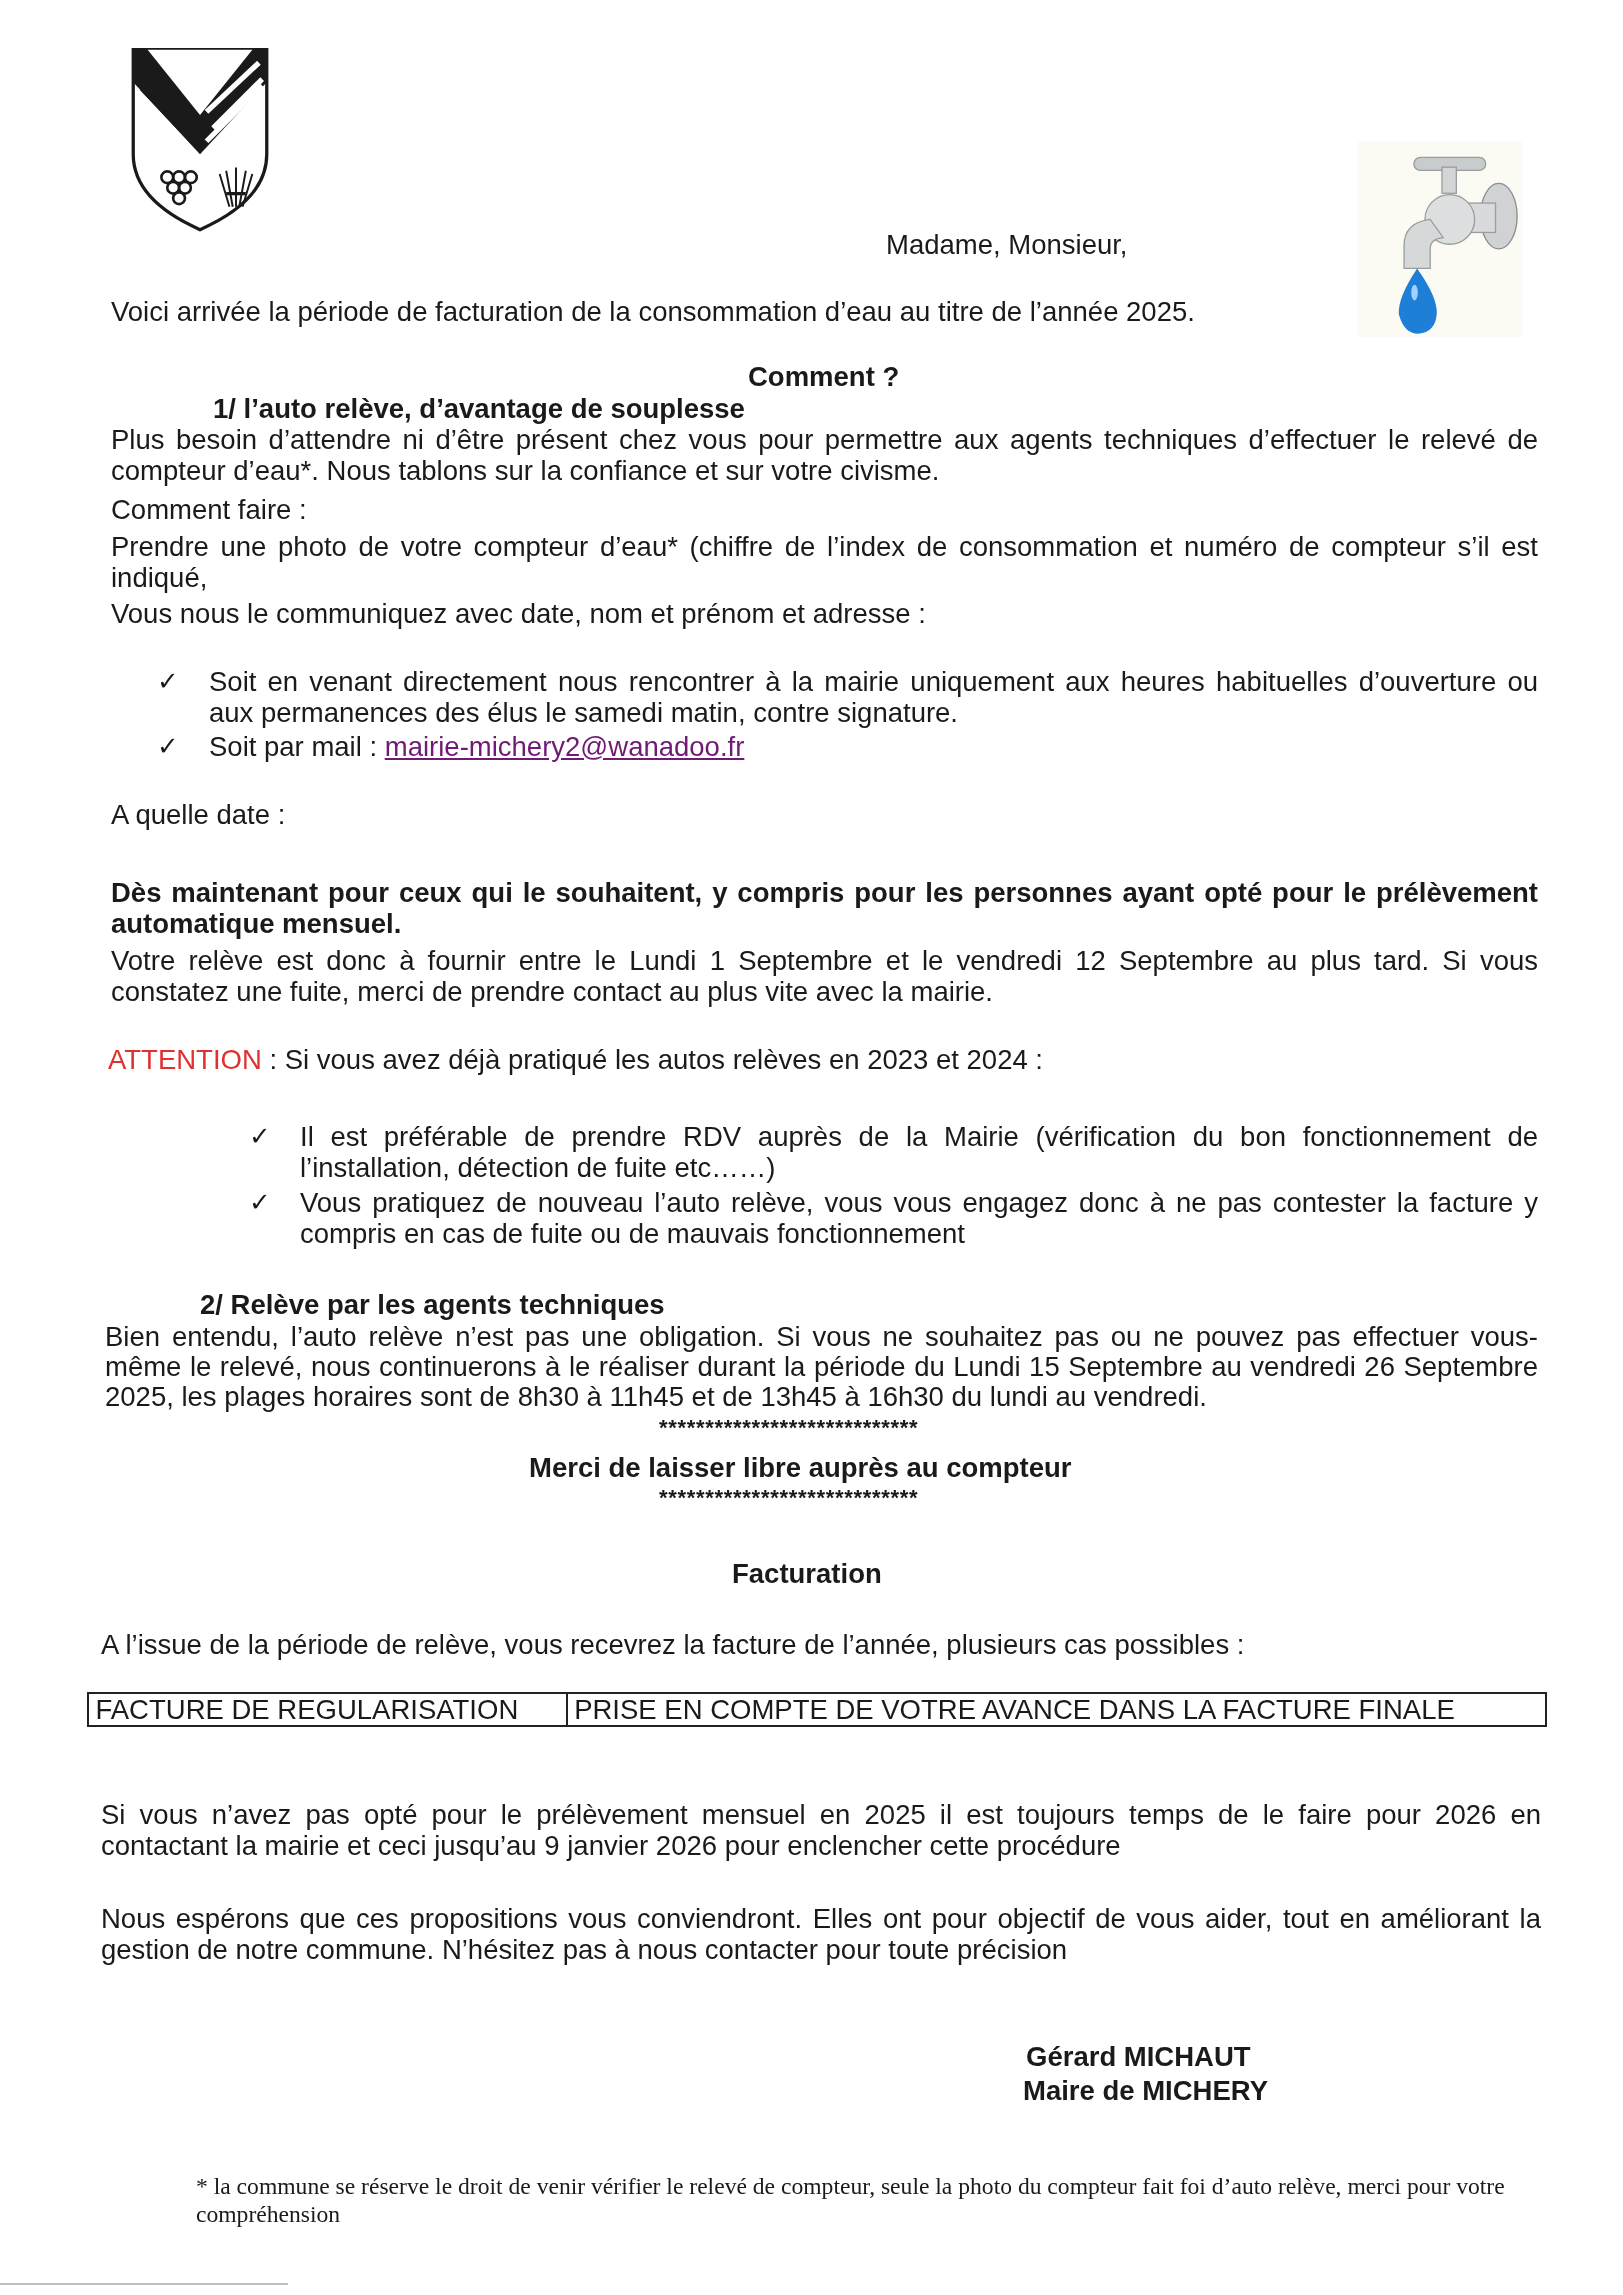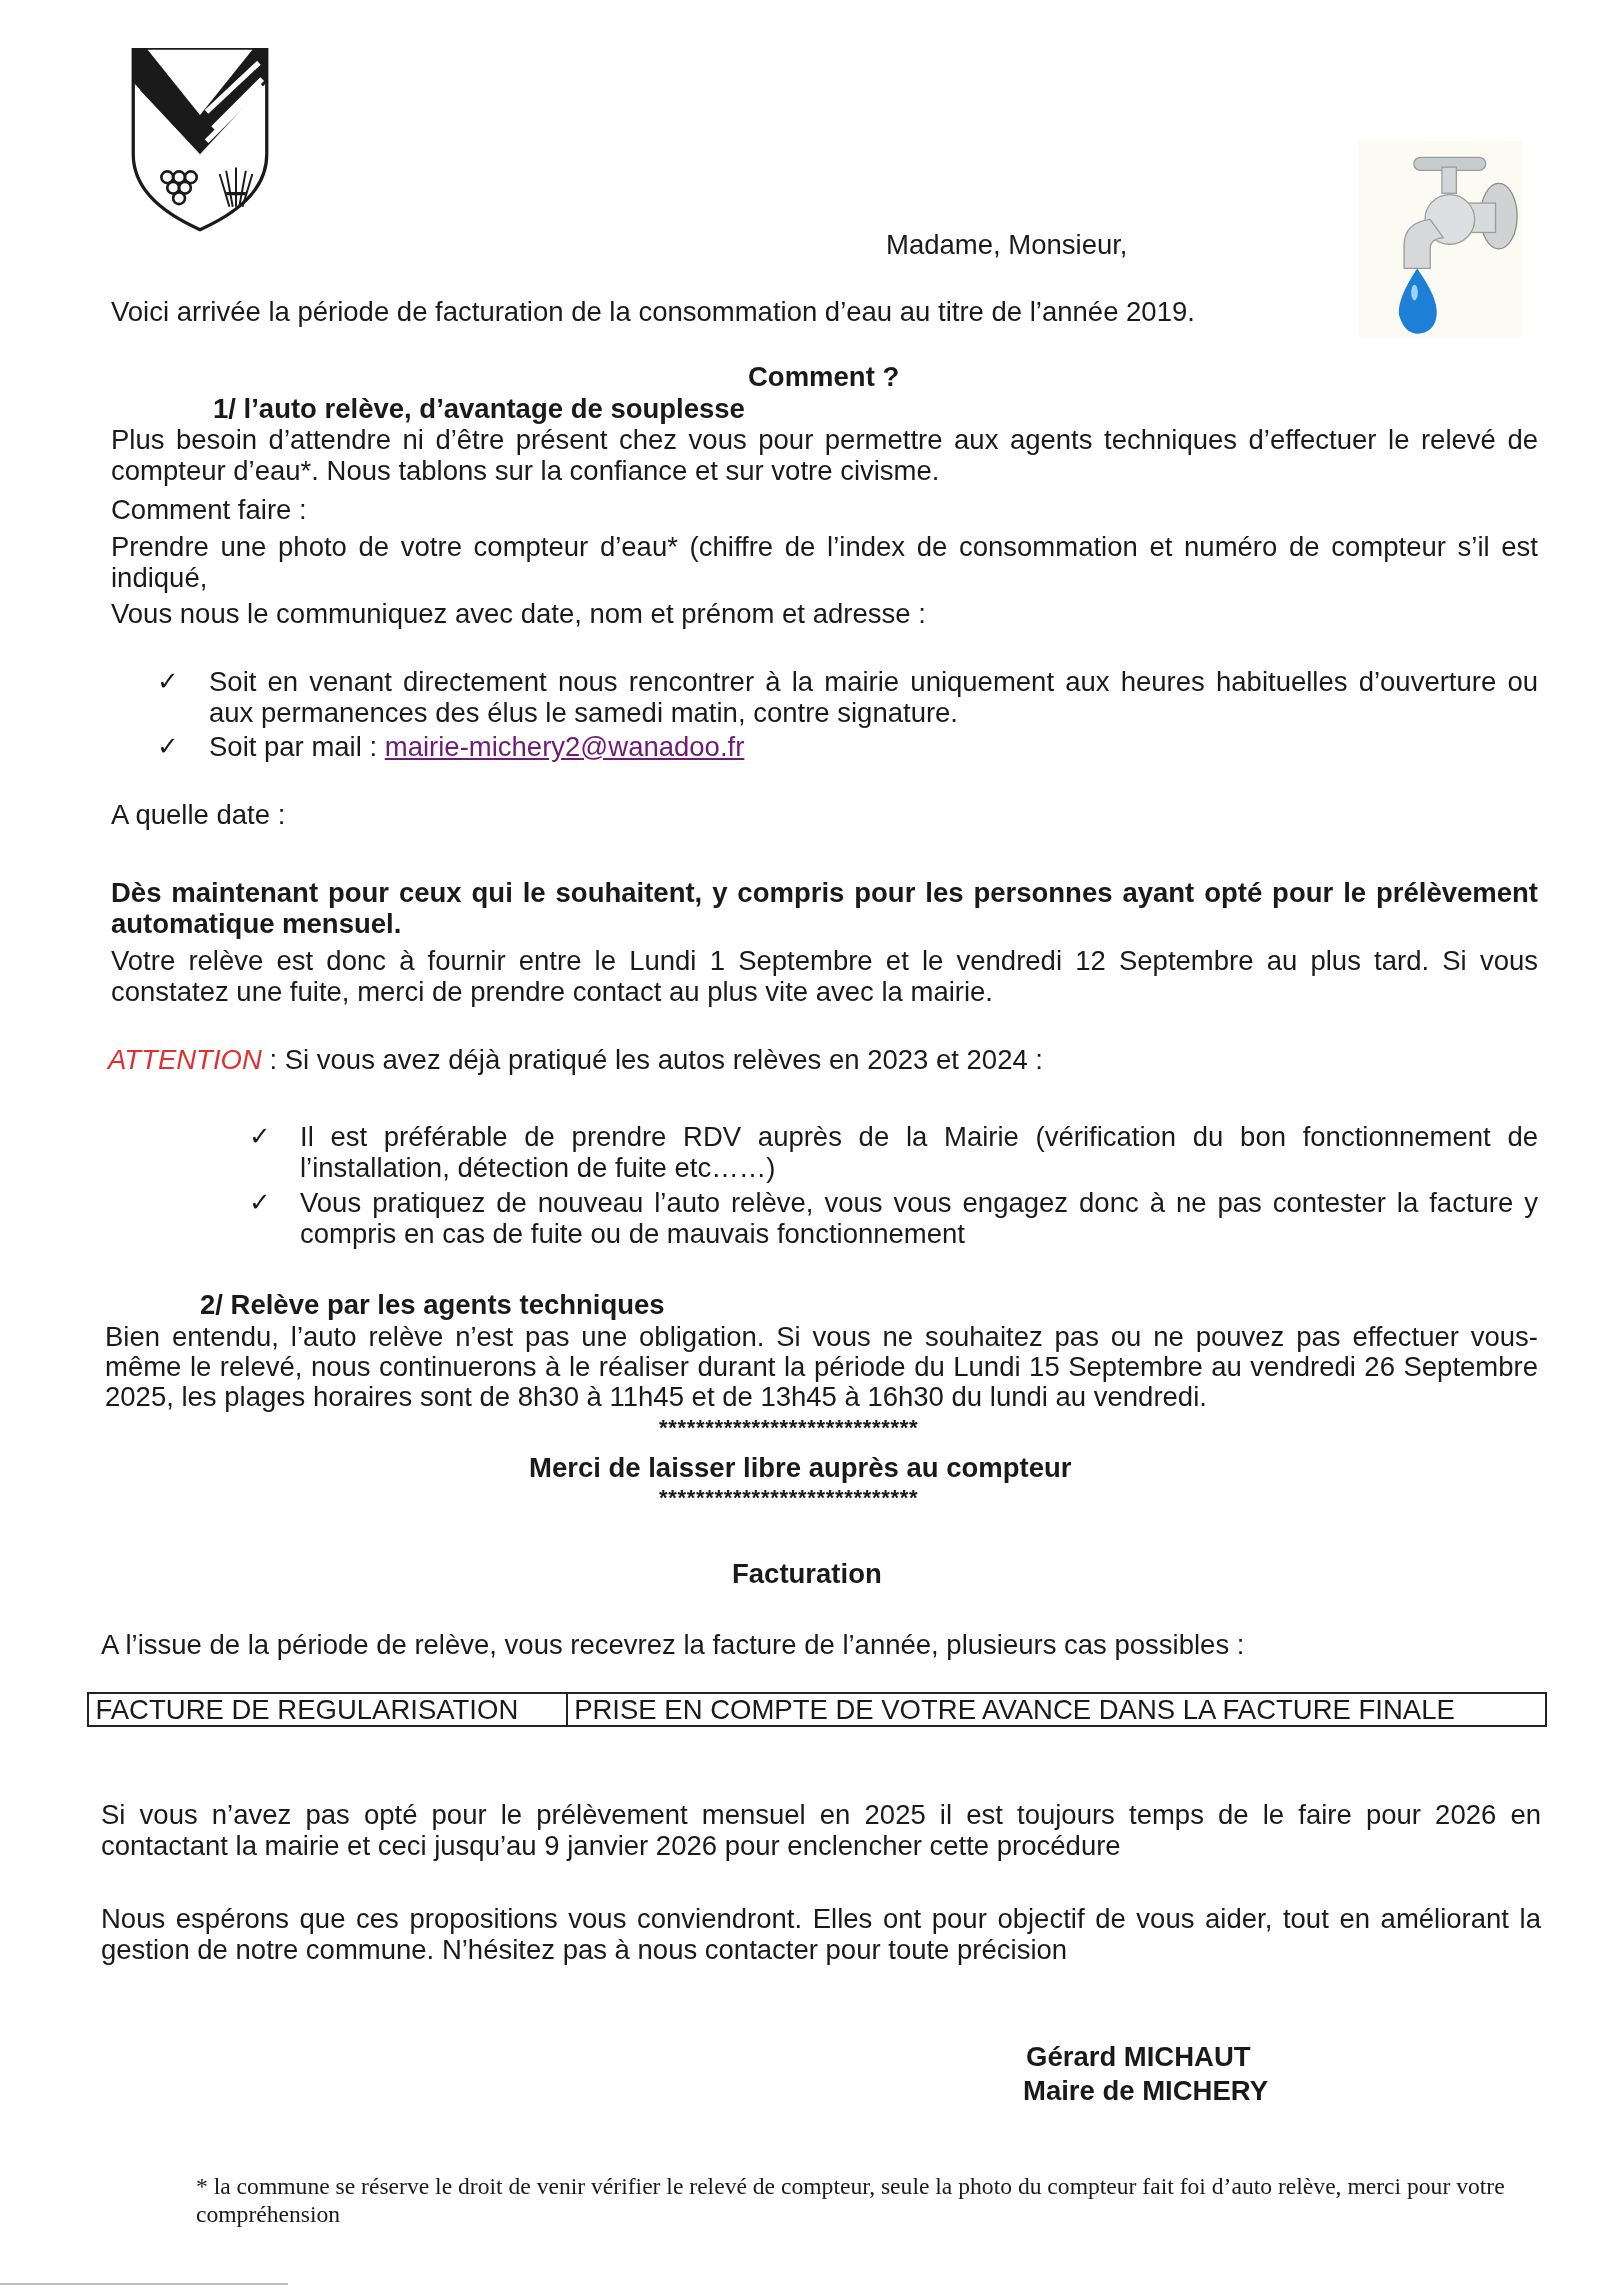--- a/index.html
+++ b/index.html
@@ -6,21 +6,21 @@
   body { width:1623px; height:2295px; position:relative; overflow:hidden;
          font-family:"Liberation Sans", sans-serif; color:#1a1a1a; }
   .abs { position:absolute; }
   .t { font-size:27.5px; line-height:31px; white-space:nowrap; }
   .j { white-space:normal; text-align:justify; text-align-last:left; }
   .b { font-weight:bold; }
   .blazon { left:128px; top:43px; width:144px; height:190px; }
   .tap { left:1358px; top:141px; width:164px; height:196px; }
   .check { position:absolute; font-size:26px; }
   .link { color:#701a75; text-decoration:underline; }
-  .red { color:#e03030;font-style:italic; }
+  .red { color:#e03030; }
   .stars { font-size:22px; letter-spacing:0.7px; font-weight:bold; }
   table.fac { position:absolute; left:87px; top:1692px; width:1460px; border-collapse:collapse; }
   table.fac td { border:2px solid #222; padding:0 6.5px; font-size:27.5px; line-height:30px; height:31px; }
   table.fac td.h { font-weight:bold; }
   .foot { font-family:"Liberation Serif", serif; font-size:23.6px; line-height:27.5px; }
   .scanline { left:0; top:2283px; width:288px; height:2px; background:#bfbfbf; }
 </style>
 </head>
 <body>
 
@@ -58,21 +58,21 @@
   <rect x="128" y="40" width="22" height="40" fill="#d3d5d6" stroke="#9a9d9e" stroke-width="2"></rect>
   <ellipse cx="215" cy="115" rx="28" ry="50" fill="#d0d2d3" stroke="#8a8d8e" stroke-width="2"></ellipse>
   <rect x="140" y="95" width="70" height="45" fill="#d8dadb" stroke="#9a9d9e" stroke-width="2"></rect>
   <circle cx="140" cy="120" r="38" fill="#dcdedf" stroke="#9a9d9e" stroke-width="2"></circle>
   <path d="M110 120 Q70 125 70 160 V195 H110 V165 Q110 150 130 148 Z" fill="#d6d8d9" stroke="#9a9d9e" stroke-width="2"></path>
   <path d="M90 195 Q60 240 62 265 Q70 295 92 295 Q118 292 120 265 Q122 240 90 195 Z" fill="#1e7fd6"></path>
   <ellipse cx="86" cy="232" rx="5" ry="12" fill="#9fd2ff"></ellipse>
 </svg>
 
 <div class="abs t" style="left:886px;top:229px;">Madame, Monsieur,</div>
-<div class="abs t" style="left:111px;top:296px;">Voici arrivée la période de facturation de la consommation d’eau au titre de l’année 2019.</div>
+<div class="abs t" style="left:111px;top:296px;">Voici arrivée la période de facturation de la consommation d’eau au titre de l’année 2025.</div>
 
 <div class="abs t b" style="left:748px;top:361px;">Comment ?</div>
 <div class="abs t b" style="left:213px;top:393px;">1/ l’auto relève, d’avantage de souplesse</div>
 
 <div class="abs t j" style="left:111px;top:424px;width:1427px;">Plus besoin d’attendre ni d’être présent chez vous pour permettre aux agents techniques d’effectuer le relevé de compteur d’eau*.  Nous tablons sur la confiance et sur votre civisme.</div>
 <div class="abs t" style="left:111px;top:494px;">Comment faire :</div>
 <div class="abs t j" style="left:111px;top:531px;width:1427px;">Prendre une photo de votre compteur d’eau* (chiffre de l’index de consommation et numéro de compteur s’il est indiqué,</div>
 <div class="abs t" style="left:111px;top:598px;">Vous nous le communiquez avec date, nom et prénom et adresse :</div>
 
 <div class="abs" style="left:157px;top:666px;width:1381px;">

